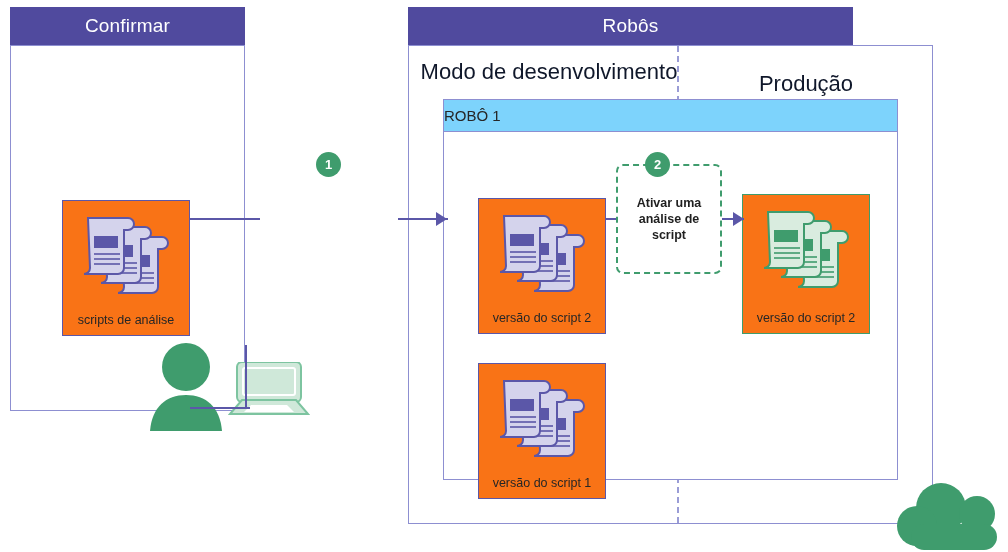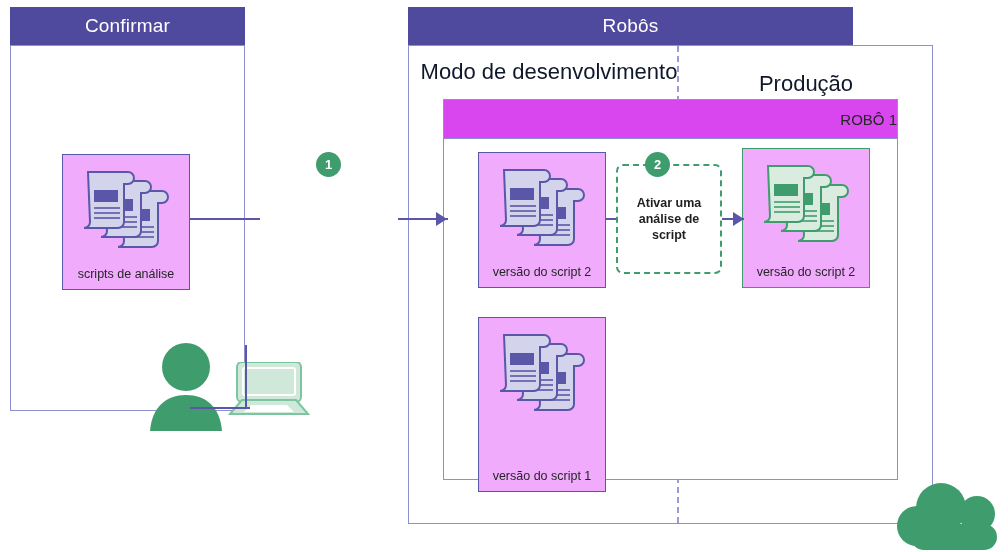--- a/index.html
+++ b/index.html
@@ -30,37 +30,37 @@
   #label-dev{left:418px;top:58px;width:262px;height:28px;}
   #label-prod{left:690px;top:58px;width:232px;height:28px;margin-top:12px;}
 
   
   #divider{position:absolute;left:677px;top:46px;width:0;height:477px;
            border-left:2px dashed #9a9cd6;}
 
   
   #robo1{position:absolute;left:443px;top:99px;width:455px;height:381px;
          box-sizing:border-box;border:1px solid #8d8fd1;background:#fff;}
-  #robo1-hdr{position:absolute;left:443px;top:99px;width:455px;height:40px;
-             box-sizing:border-box;background:#d946ef;border:1px solid #8d8fd1;
-             display:flex;align-items:center;justify-content:flex-end;
+  #robo1-hdr{position:absolute;left:443px;top:99px;width:455px;height:33px;
+             box-sizing:border-box;background:#7dd3fc;border:1px solid #8d8fd1;
+             display:flex;align-items:center;justify-content:flex-start;
              font-size:15px;color:#262626;}
 
   
-  .tile{position:absolute;box-sizing:border-box;background:#f0abfc;
-        display:flex;flex-direction:column;align-items:center;}
+  .tile{position:absolute;box-sizing:border-box;background:#f97316;
+        display:flex;flex-direction:column;align-items:center;margin-top:46px;}
   .tile.purple{border:1px solid #5b57a8;}
   .tile.green{border:1px solid #3f9c6d;}
   .tile .cap{position:absolute;left:0;right:0;bottom:8px;text-align:center;
              font-size:12.5px;color:#262626;white-space:nowrap;}
   .tile .art{position:absolute;left:50%;top:14px;transform:translateX(-50%);}
 
   #tile-analytics{left:62px;top:154px;width:128px;height:136px;}
   #tile-v2-dev{left:478px;top:152px;width:128px;height:136px;}
-  #tile-v1-dev{left:478px;top:317px;width:128px;height:175px;}
+  #tile-v1-dev{left:478px;top:317px;width:128px;height:136px;}
   #tile-v2-prod{left:742px;top:148px;width:128px;height:140px;}
 
   
   .callout{position:absolute;box-sizing:border-box;background:#ffffff;
            border:2px dashed #3f9c6d;border-radius:7px;
            display:flex;align-items:center;justify-content:center;
            text-align:center;font-size:12.5px;font-weight:bold;line-height:1.28;
            color:#1f1f1f;padding:4px 6px;}
   #callout-1{left:259px;top:164px;width:139px;height:110px;}
   #callout-2{left:616px;top:164px;width:106px;height:110px;}

